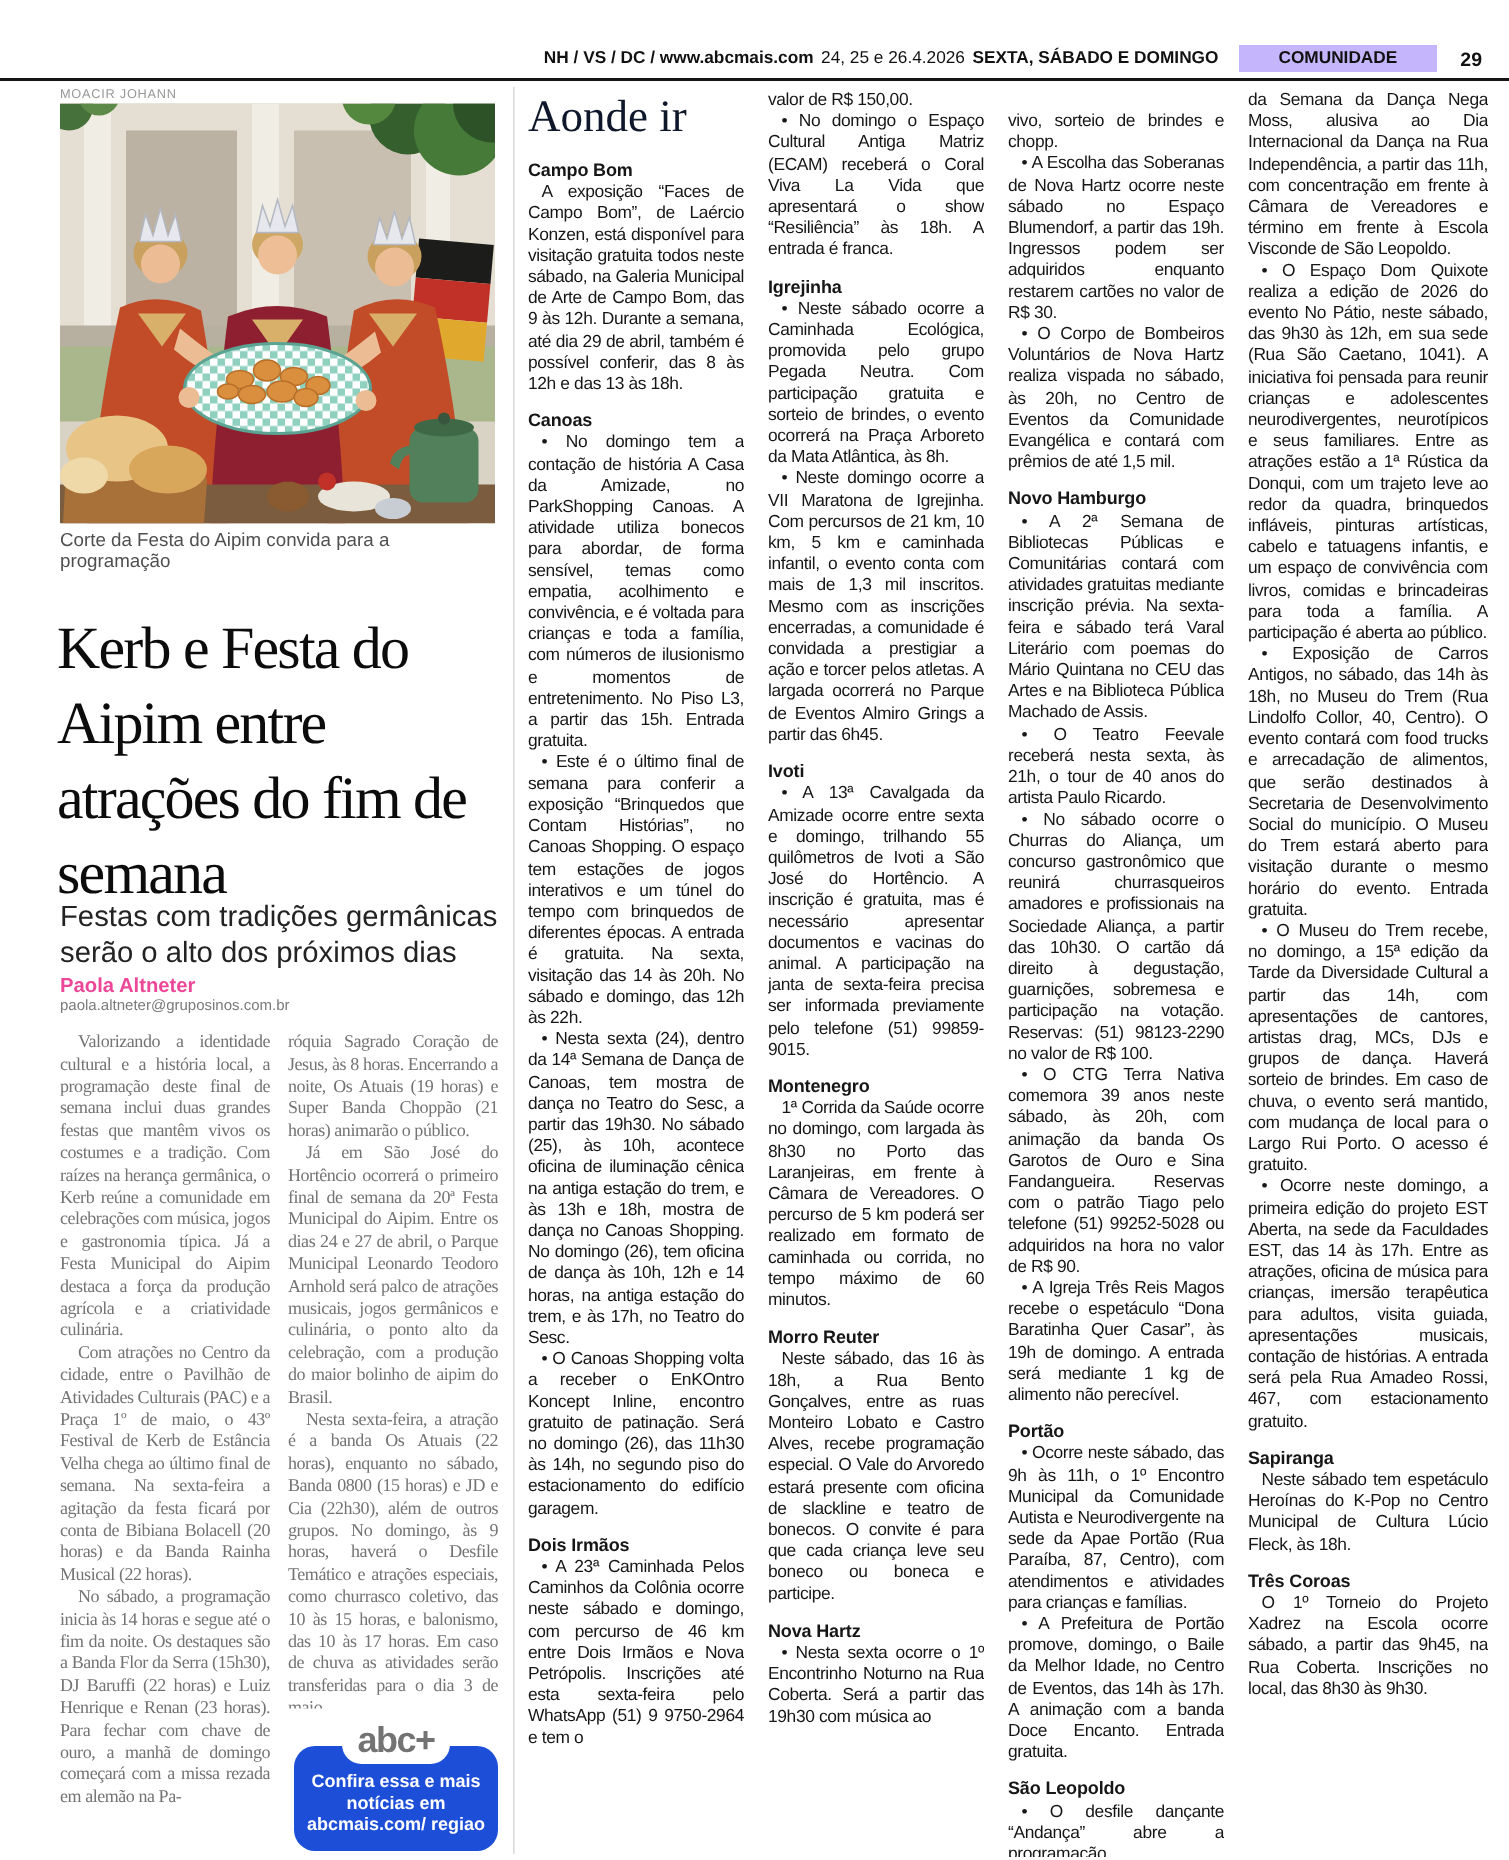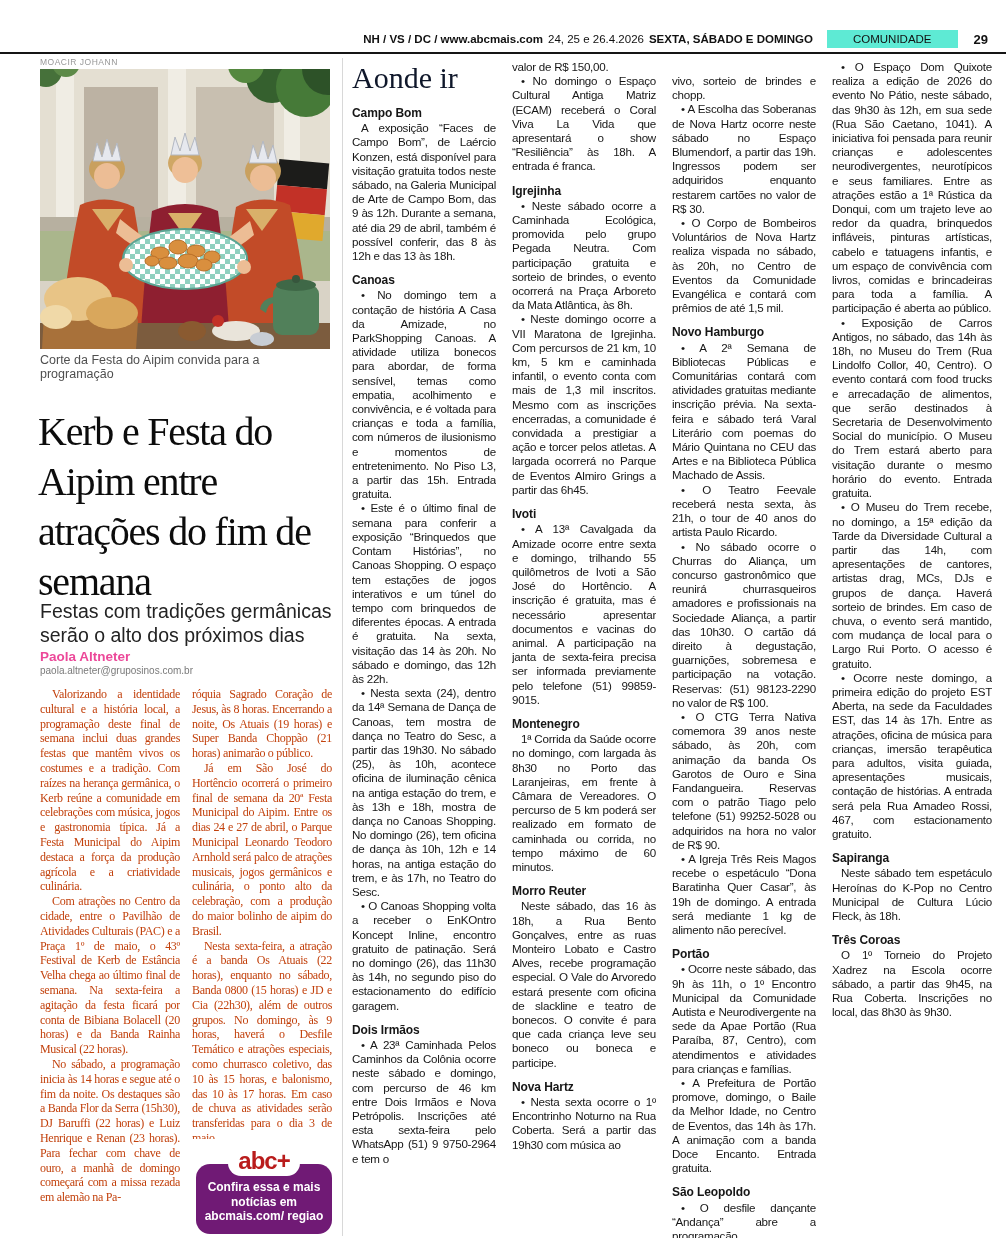--- a/index.html
+++ b/index.html
@@ -3,62 +3,62 @@
 <meta charset="utf-8">
 <style>
   html,body{margin:0;padding:0}
   body{width:1006px;height:1240px;background:#fff;position:relative;overflow:hidden;
        font-family:"Liberation Sans",sans-serif;color:#1a1a1a;
        -webkit-font-smoothing:antialiased}
   .header{position:absolute;top:28px;left:40px;right:18px;height:22px;display:flex;
           align-items:center;justify-content:flex-end;font-size:11.5px;color:#111}
   .h-left{display:flex;gap:5px;align-items:flex-end;white-space:nowrap;margin-right:14px}
   .h-bold{font-weight:bold}
-  .section-badge{background:#5eead4;padding:3px 26px;font-weight:normal;font-size:11.5px;color:#111}
+  .section-badge{background:#c4b5fd;padding:3px 26px;font-weight:bold;font-size:11.5px;color:#111}
   .page-num{font-weight:bold;font-size:13px;margin-left:16px}
   .header-rule{position:absolute;top:52px;left:0;width:1006px;height:2px;background:#151515}
 
   .photo-credit{position:absolute;top:57px;left:40px;width:290px;
                 font-size:8.5px;color:#979797;letter-spacing:.5px}
   .photo{position:absolute;top:69px;left:40px;width:290px;height:280px;overflow:hidden;background:#d8d2c6}
   .photo svg{display:block}
   .caption{position:absolute;top:353px;left:40px;width:292px;font-size:12.5px;color:#4f4f4f}
 
   .headline{position:absolute;top:380px;left:38px;width:284px;
             font-family:"Liberation Serif",serif;font-weight:normal;font-size:40px;
             line-height:50px;letter-spacing:-1.2px;color:#0c0c0c}
   .subhead{position:absolute;top:599px;left:40px;width:294px;font-size:19.5px;line-height:24px;color:#232323}
   .byline{position:absolute;top:649px;left:40px;width:290px}
   .byline-name{font-weight:bold;font-size:13.5px;color:#ec4899}
   .byline-email{font-size:10px;color:#7a7a7a;margin-top:1px}
 
   .article-cols{position:absolute;top:687px;left:40px;width:292px;display:flex;gap:12px}
   .acol{width:140px;font-family:"Liberation Serif",serif;font-size:12px;line-height:14.8px;
-        letter-spacing:-0.3px;text-align:justify;overflow:hidden;color:#c2410c}
+        letter-spacing:-0.3px;text-align:justify;overflow:hidden;color:#737373}
   .acol.a{height:540px}
   .acol.b{height:452px}
   .a-para{margin:0;text-indent:12px}
   .a-para.cont{text-indent:0}
 
   .vdivider{position:absolute;left:342px;top:58px;width:1px;height:1178px;background:#d8d8d8}
 
   .listings{position:absolute;left:352px;top:60px;width:640px;height:1178px;display:flex;gap:16px;overflow:hidden}
   .lcol{font-size:11.6px;line-height:14.2px;letter-spacing:-0.25px;text-align:justify;
         overflow:hidden;color:#161616}
   .l-title{font-family:"Liberation Serif",serif;font-size:30px;color:#0f172a;line-height:32px;
            margin:2px 0 12px;letter-spacing:0;text-align:left;text-indent:0}
   .l-heading{font-weight:bold;font-size:12px;margin:10px 0 1px;letter-spacing:-0.1px;text-align:left}
   .l-para{margin:0;text-indent:9px}
   .l-para.cont{text-indent:0}
 
   .promo{position:absolute;left:196px;top:1148px;width:136px;text-align:center}
-  .promo-logo{position:relative;z-index:2;display:inline-block;background:#fff;color:#b91c1c;
+  .promo-logo{position:relative;z-index:2;display:inline-block;background:#fff;color:#737373;
               font-weight:bold;font-size:24px;line-height:24px;padding:1px 10px 3px;
               border-radius:13px;letter-spacing:-1px}
-  .promo-box{margin-top:-12px;background:#701a75;border-radius:14px;padding:16px 6px 10px;
+  .promo-box{margin-top:-12px;background:#1d4ed8;border-radius:14px;padding:16px 6px 10px;
              color:#fff;font-weight:bold;font-size:12px;line-height:14.5px}
 </style>
 </head>
 <body>
 
 <div class="header">
   <div class="h-left">
     <span class="h-bold">NH / VS / DC / www.abcmais.com</span>
     <span>24, 25 e 26.4.2026</span>
     <span class="h-bold">SEXTA, SÁBADO E DOMINGO</span>
@@ -220,20 +220,21 @@
       <p class="l-para">• No sábado ocorre o Churras do Aliança, um concurso gastronômico que reunirá churrasqueiros amadores e profissionais na Sociedade Aliança, a partir das 10h30. O cartão dá direito à degustação, guarnições, sobremesa e participação na votação. Reservas: (51) 98123-2290 no valor de R$ 100.</p>
       <p class="l-para">• O CTG Terra Nativa comemora 39 anos neste sábado, às 20h, com animação da banda Os Garotos de Ouro e Sina Fandangueira. Reservas com o patrão Tiago pelo telefone (51) 99252-5028 ou adquiridos na hora no valor de R$ 90.</p>
       <p class="l-para">• A Igreja Três Reis Magos recebe o espetáculo “Dona Baratinha Quer Casar”, às 19h de domingo. A entrada será mediante 1 kg de alimento não perecível.</p>
       <div class="l-heading">Portão</div>
       <p class="l-para">• Ocorre neste sábado, das 9h às 11h, o 1º Encontro Municipal da Comunidade Autista e Neurodivergente na sede da Apae Portão (Rua Paraíba, 87, Centro), com atendimentos e atividades para crianças e famílias.</p>
       <p class="l-para">• A Prefeitura de Portão promove, domingo, o Baile da Melhor Idade, no Centro de Eventos, das 14h às 17h. A animação com a banda Doce Encanto. Entrada gratuita.</p>
       <div class="l-heading">São Leopoldo</div>
       <p class="l-para">• O desfile dançante “Andança” abre a programação</p>
     </div>
     <div class="lcol" style="width: 160px;">
+      <p class="l-para cont">da Semana da Dança Nega Moss, alusiva ao Dia Internacional da Dança na Rua Independência, a partir das 11h, com concentração em frente à Câmara de Vereadores e término em frente à Escola Visconde de São Leopoldo.</p>
       <p class="l-para">• O Espaço Dom Quixote realiza a edição de 2026 do evento No Pátio, neste sábado, das 9h30 às 12h, em sua sede (Rua São Caetano, 1041). A iniciativa foi pensada para reunir crianças e adolescentes neurodivergentes, neurotípicos e seus familiares. Entre as atrações estão a 1ª Rústica da Donqui, com um trajeto leve ao redor da quadra, brinquedos infláveis, pinturas artísticas, cabelo e tatuagens infantis, e um espaço de convivência com livros, comidas e brincadeiras para toda a família. A participação é aberta ao público.</p>
       <p class="l-para">• Exposição de Carros Antigos, no sábado, das 14h às 18h, no Museu do Trem (Rua Lindolfo Collor, 40, Centro). O evento contará com food trucks e arrecadação de alimentos, que serão destinados à Secretaria de Desenvolvimento Social do município. O Museu do Trem estará aberto para visitação durante o mesmo horário do evento. Entrada gratuita.</p>
       <p class="l-para">• O Museu do Trem recebe, no domingo, a 15ª edição da Tarde da Diversidade Cultural a partir das 14h, com apresentações de cantores, artistas drag, MCs, DJs e grupos de dança. Haverá sorteio de brindes. Em caso de chuva, o evento será mantido, com mudança de local para o Largo Rui Porto. O acesso é gratuito.</p>
       <p class="l-para">• Ocorre neste domingo, a primeira edição do projeto EST Aberta, na sede da Faculdades EST, das 14 às 17h. Entre as atrações, oficina de música para crianças, imersão terapêutica para adultos, visita guiada, apresentações musicais, contação de histórias. A entrada será pela Rua Amadeo Rossi, 467, com estacionamento gratuito.</p>
       <div class="l-heading">Sapiranga</div>
       <p class="l-para">Neste sábado tem espetáculo Heroínas do K-Pop no Centro Municipal de Cultura Lúcio Fleck, às 18h.</p>
       <div class="l-heading">Três Coroas</div>
       <p class="l-para">O 1º Torneio do Projeto Xadrez na Escola ocorre sábado, a partir das 9h45, na Rua Coberta. Inscrições no local, das 8h30 às 9h30.</p>
     </div>
   </div>

